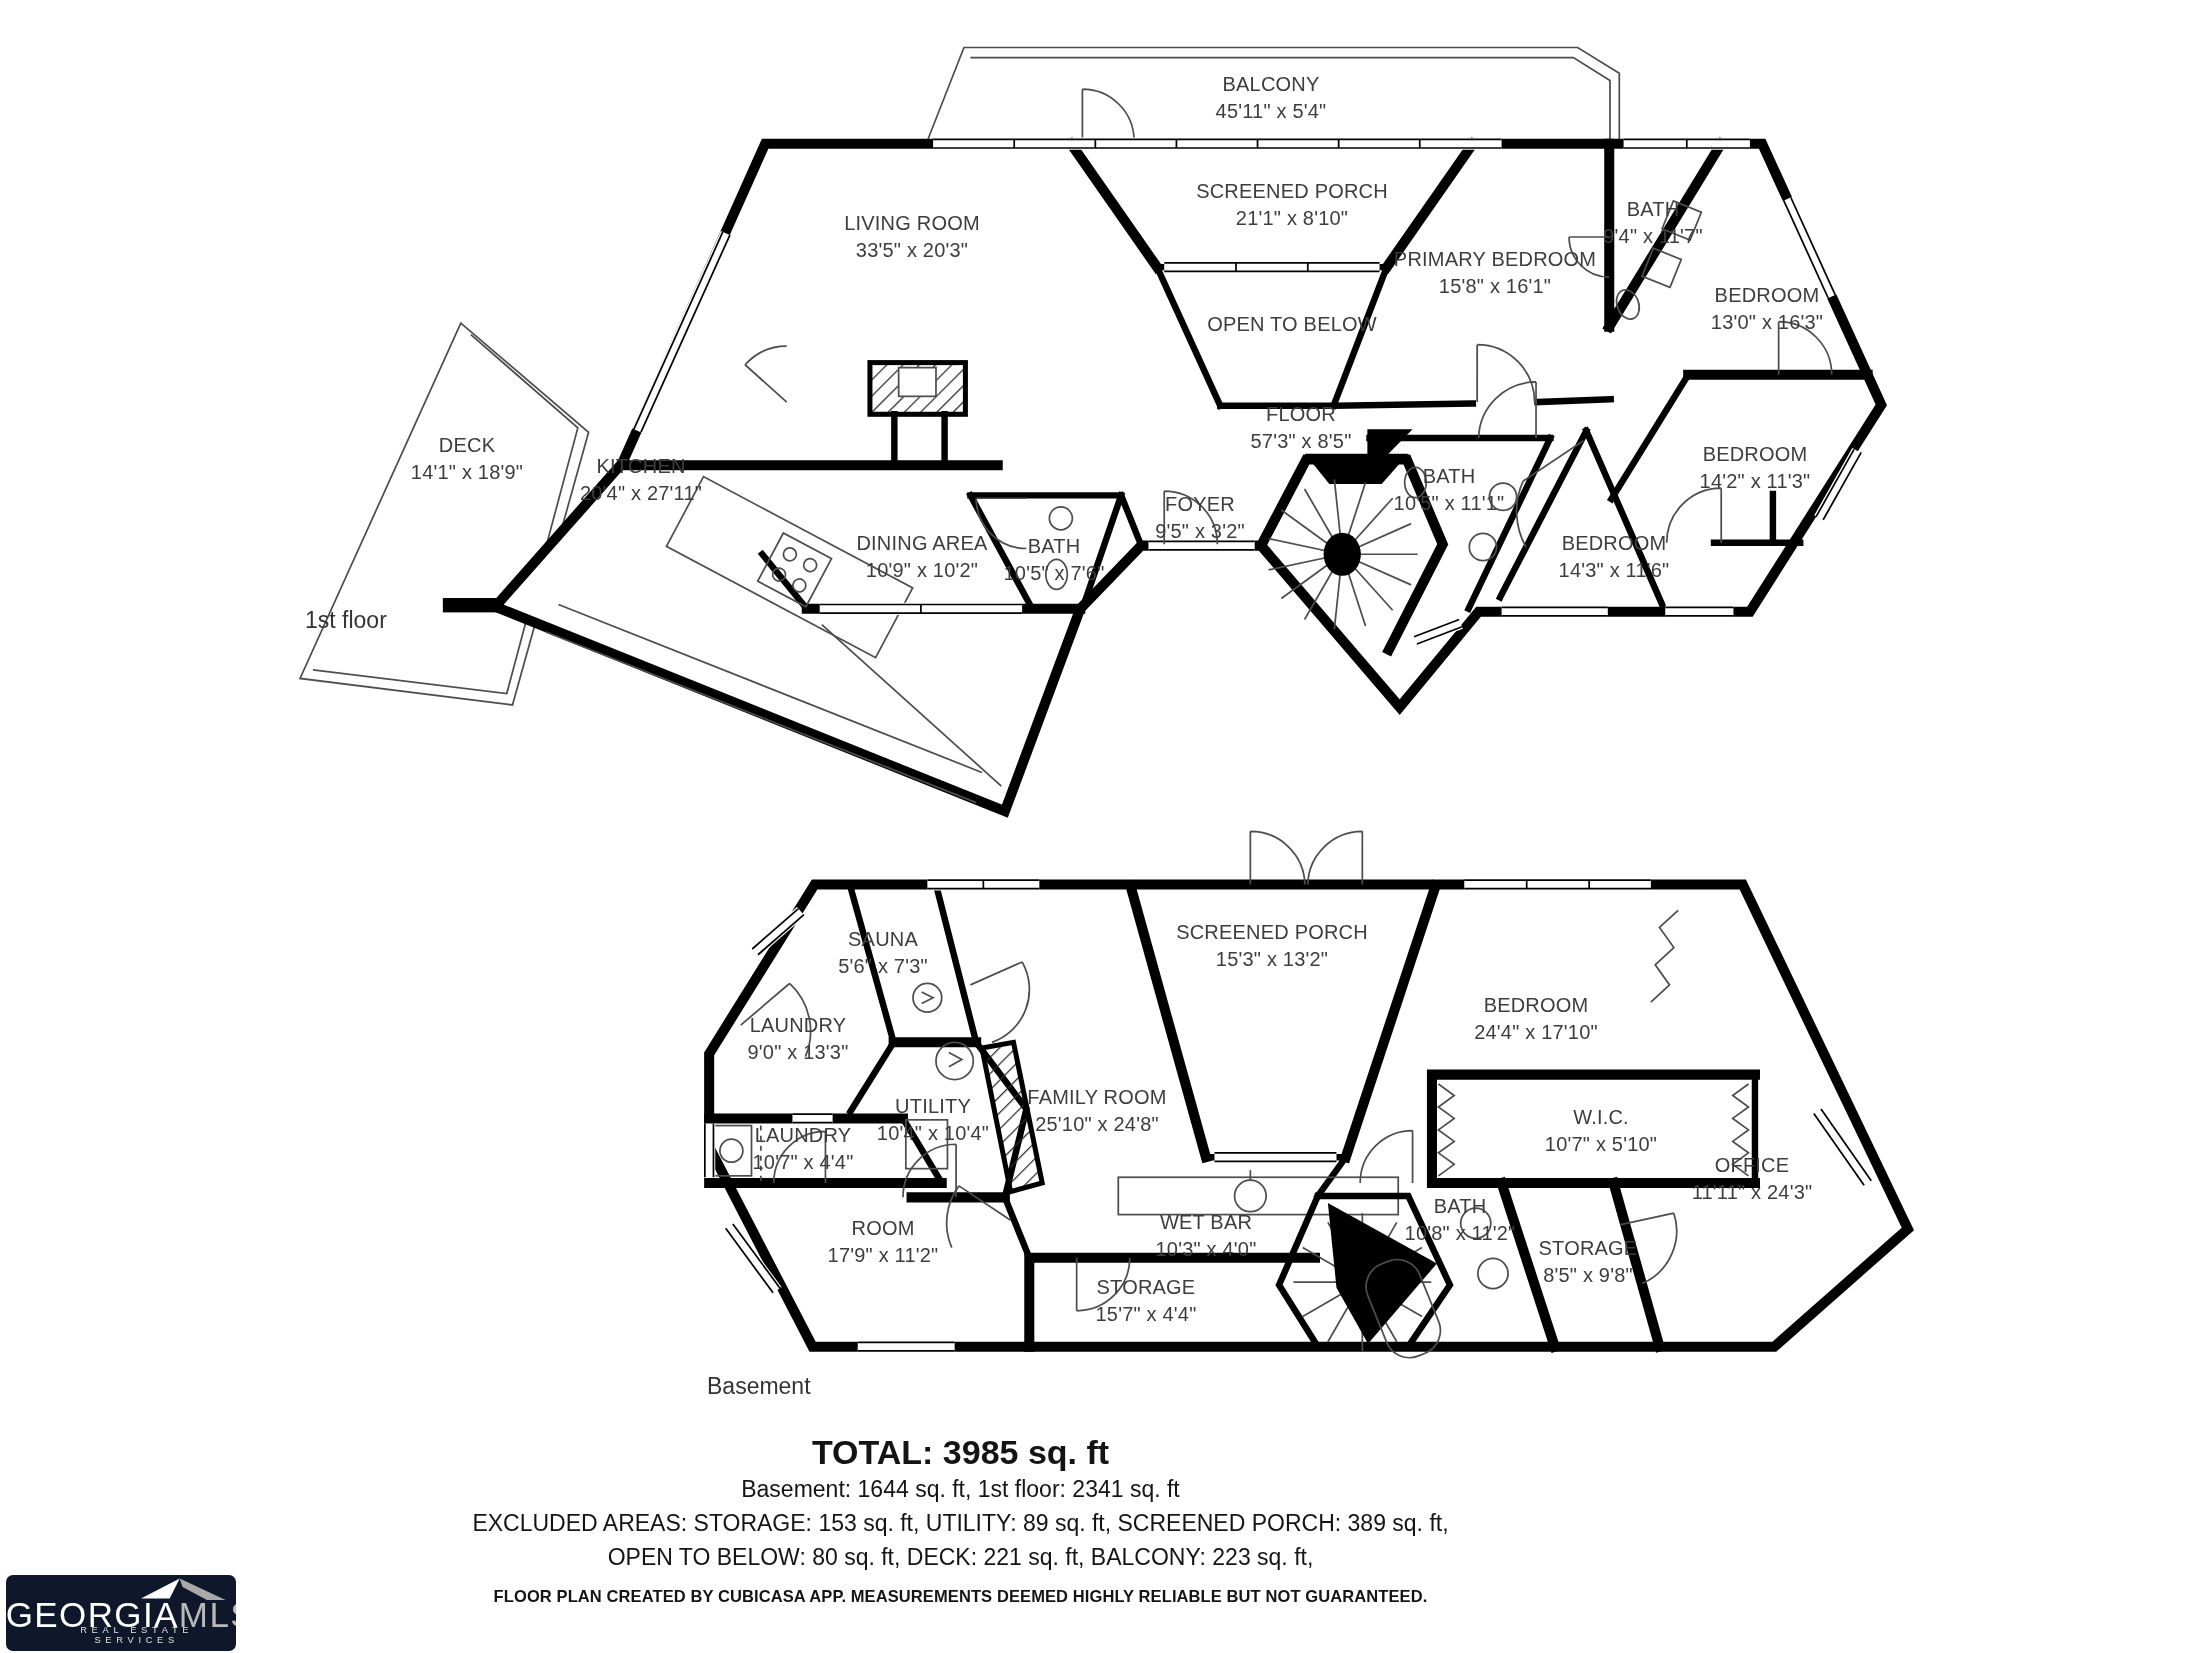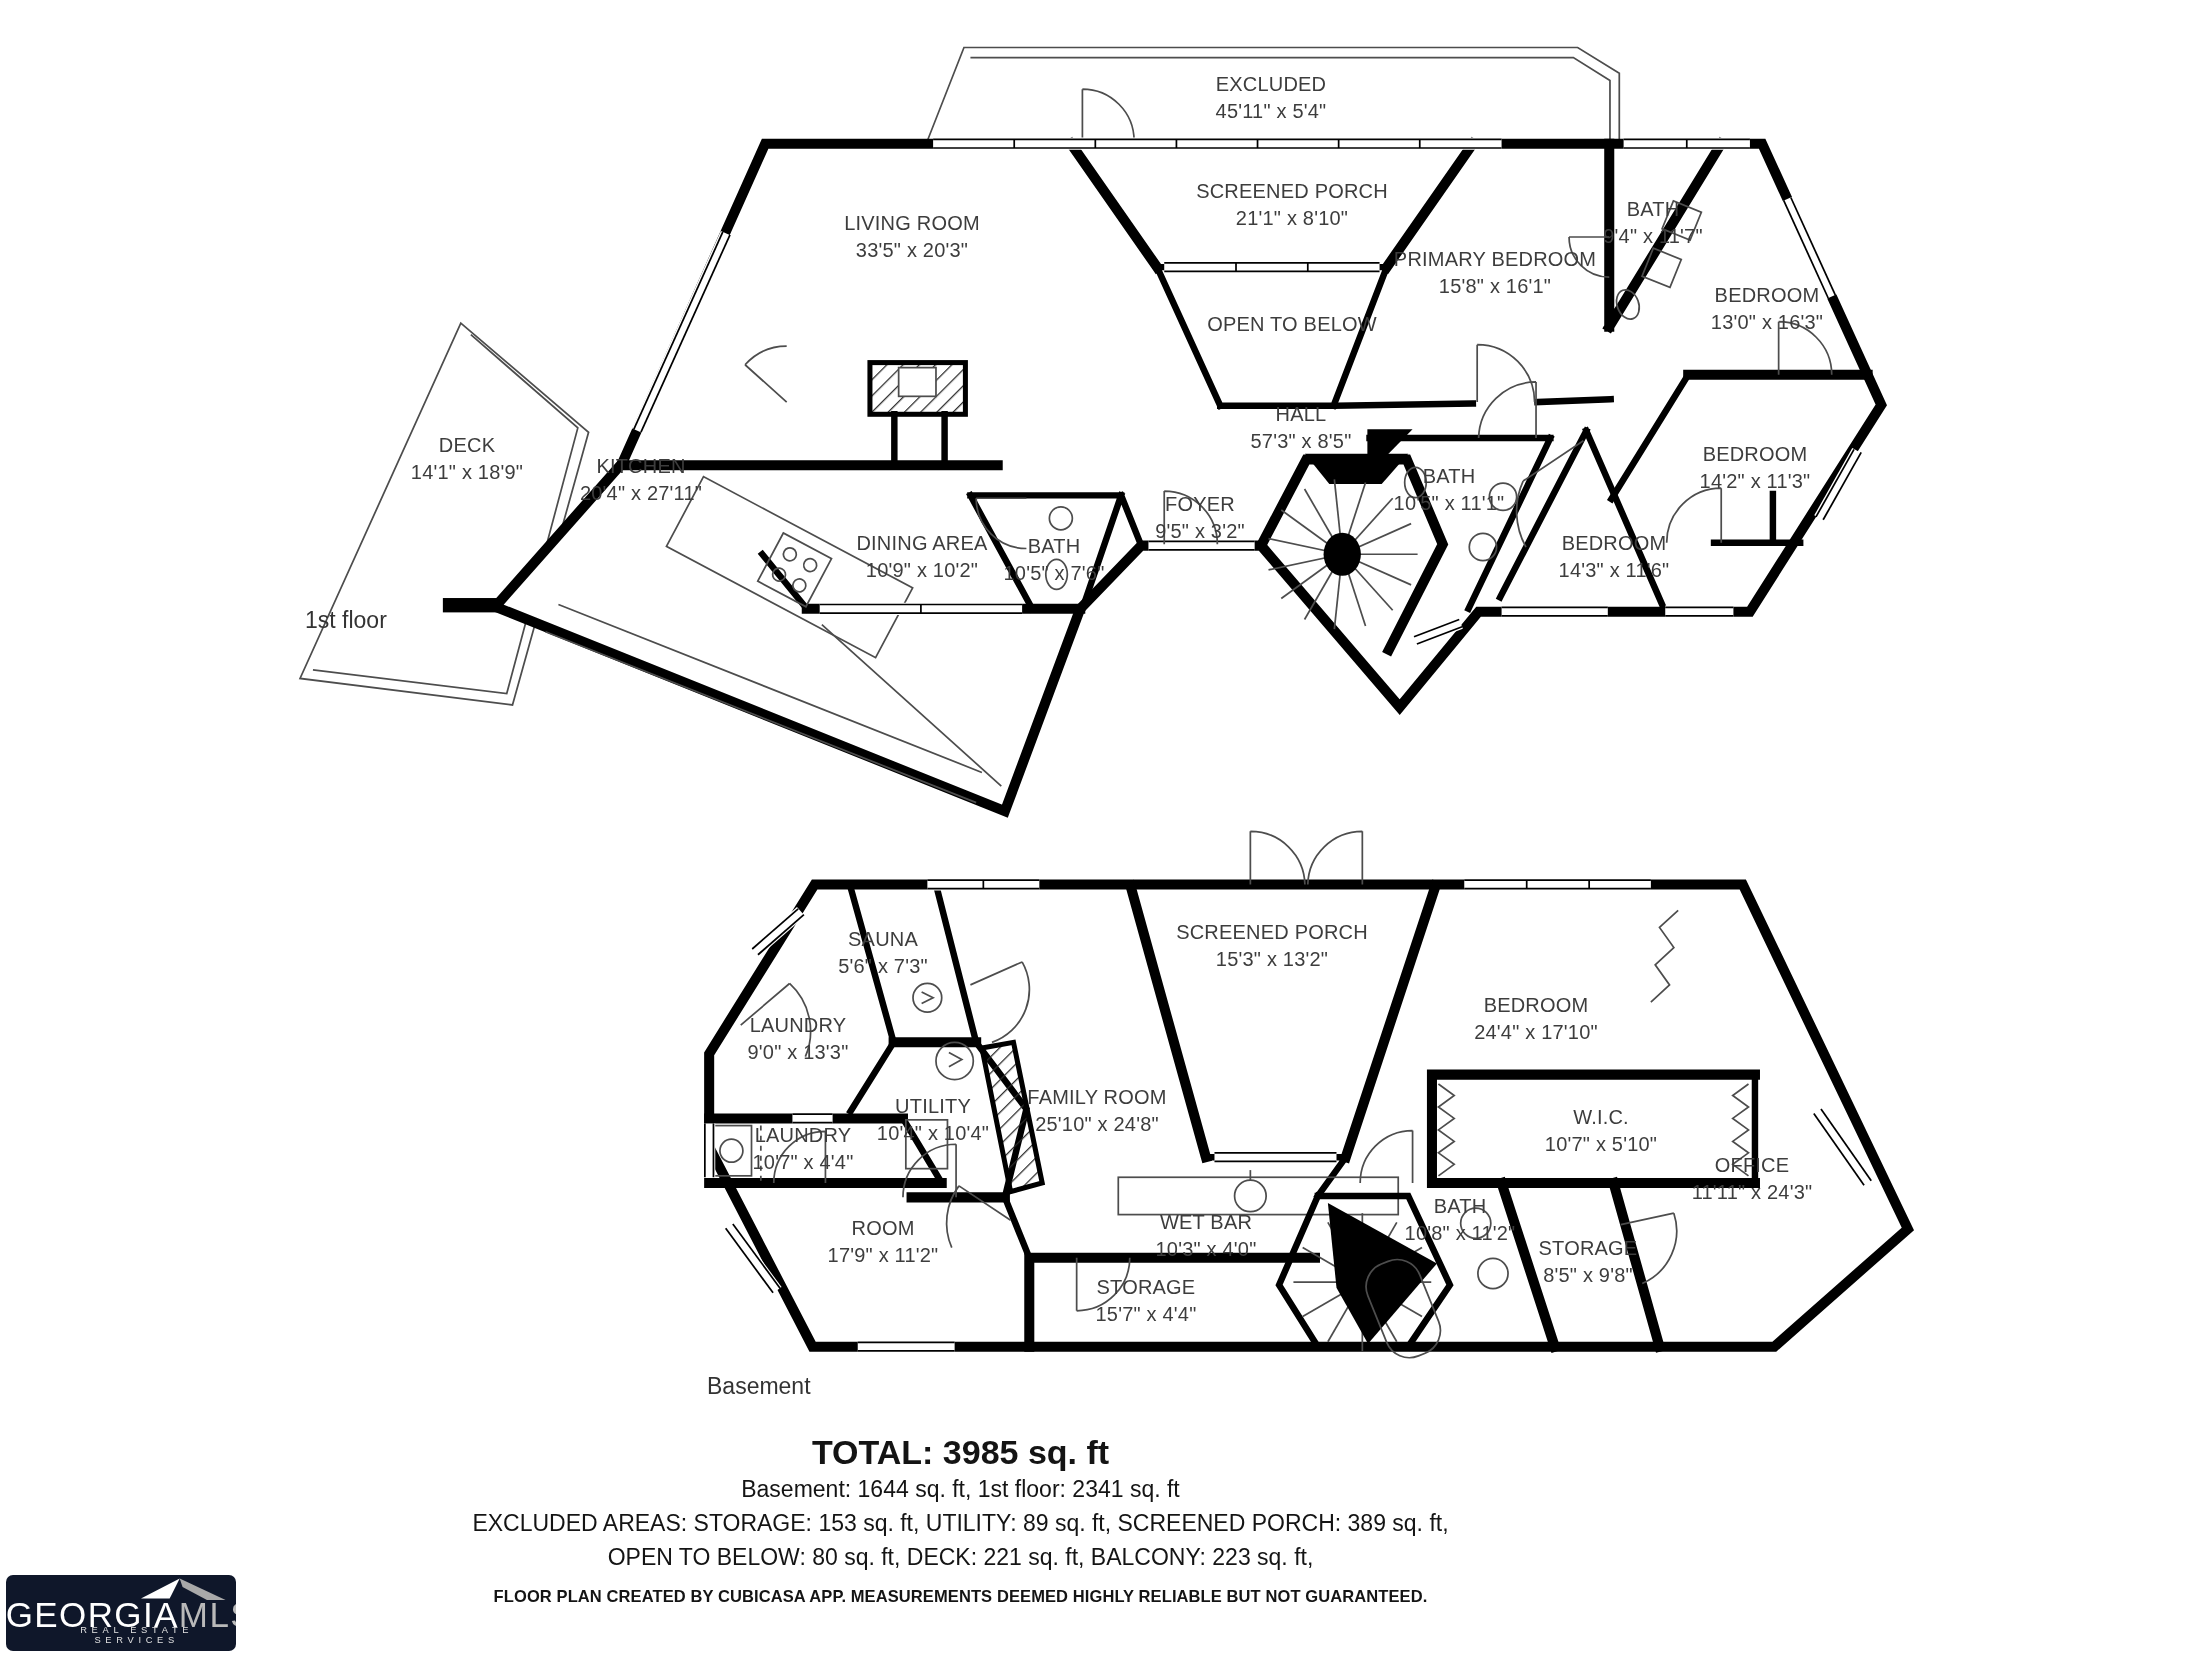--- a/index.html
+++ b/index.html
@@ -270,21 +270,21 @@
       <path d="M1408,1700 L1336,1652 M1336,1652 A86,86 0 0 0 1326,1738"></path>
       <path d="M1500,1752 L1500,1826 M1500,1826 A74,74 0 0 0 1574,1752"></path>
       <path d="M1968,1648 L1968,1575 M1968,1575 A73,73 0 0 0 1895,1648"></path>
       <path d="M2258,1706 L2332,1690 M2332,1690 A80,80 0 0 1 2288,1788"></path>
       <path d="M1032,1428 L1100,1370 M1100,1370 A90,90 0 0 1 1122,1472"></path>
     </g>
   </g>
 </svg>
 
 <div class="room-label" style="left:1271px;top:98px">
-      <div>EXCLUDED</div>
+      <div>BALCONY</div>
       <div>45'11" x 5'4"</div>
     </div>
 <div class="room-label" style="left:912px;top:237px">
       <div>LIVING ROOM</div>
       <div>33'5" x 20'3"</div>
     </div>
 <div class="room-label" style="left:1292px;top:205px">
       <div>SCREENED PORCH</div>
       <div>21'1" x 8'10"</div>
     </div>
@@ -301,21 +301,21 @@
     </div>
 <div class="room-label" style="left:1767px;top:309px">
       <div>BEDROOM</div>
       <div>13'0" x 16'3"</div>
     </div>
 <div class="room-label" style="left:1755px;top:468px">
       <div>BEDROOM</div>
       <div>14'2" x 11'3"</div>
     </div>
 <div class="room-label" style="left:1301px;top:428px">
-      <div>HALL</div>
+      <div>FLOOR</div>
       <div>57'3" x 8'5"</div>
     </div>
 <div class="room-label" style="left:467px;top:459px">
       <div>DECK</div>
       <div>14'1" x 18'9"</div>
     </div>
 <div class="room-label" style="left:641px;top:480px">
       <div>KITCHEN</div>
       <div>20'4" x 27'11"</div>
     </div>

